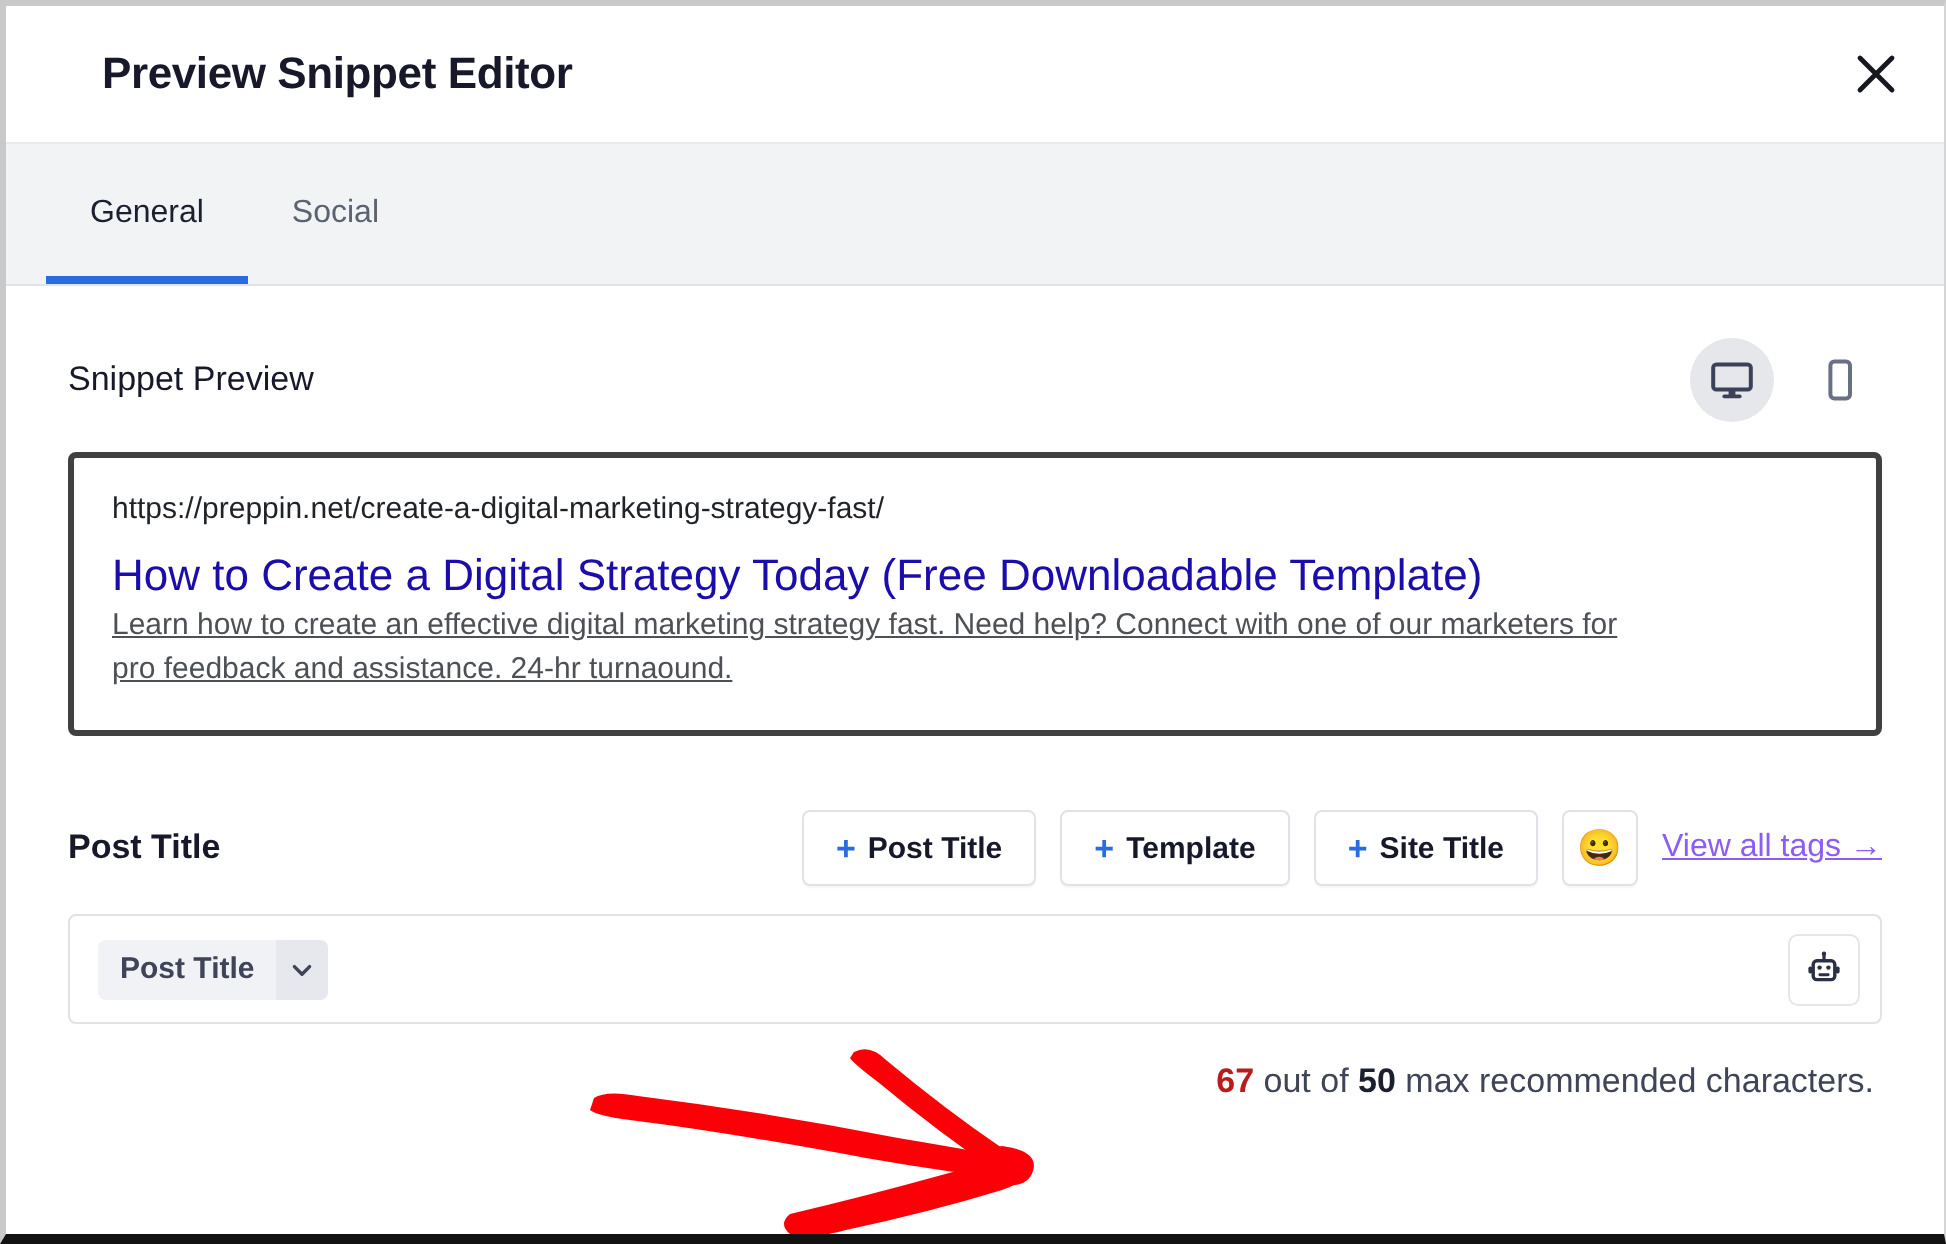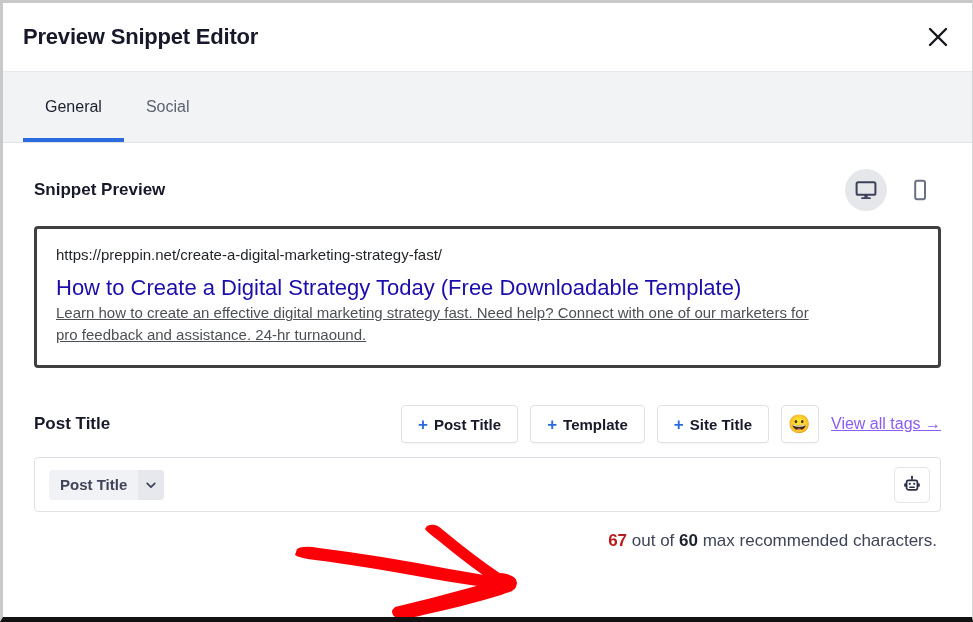--- a/index.html
+++ b/index.html
@@ -25,20 +25,21 @@
   }
 
   
   .modal-header {
     position: relative;
     height: 68px;
     background: #ffffff;
     border-bottom: 1px solid #e8eaed;
     display: flex;
     align-items: center;
+    padding-left: 28px;
   }
   .modal-title {
     margin-left: 20px;
     font-size: 22px;
     font-weight: bold;
     color: #17192b;
     letter-spacing: -0.2px;
   }
   .close-button {
     position: absolute;
@@ -99,21 +100,21 @@
   }
 
   .section-head {
     display: flex;
     align-items: center;
     justify-content: space-between;
     margin-bottom: 15px;
   }
   .section-title {
     font-size: 17px;
-    font-weight: bold;
+    font-weight: normal;
     color: #17192b;
   }
   .device-toggle {
     display: flex;
     align-items: center;
     gap: 12px;
   }
   .device-btn {
     width: 42px;
     height: 42px;
@@ -384,21 +385,21 @@
           <rect x="2.2" y="8.2" width="2" height="3.6" rx="0.9" fill="#2b3047"></rect>
           <rect x="15.8" y="8.2" width="2" height="3.6" rx="0.9" fill="#2b3047"></rect>
           <circle cx="7.8" cy="8.8" r="1.1" fill="#2b3047"></circle>
           <circle cx="12.2" cy="8.8" r="1.1" fill="#2b3047"></circle>
           <rect x="7.2" y="11.6" width="5.6" height="1.5" rx="0.7" fill="#2b3047"></rect>
         </svg>
       </button>
     </div>
 
     <div class="counter">
-      <span class="over">67</span><span> out of </span><span class="max">60</span><span> max recommended characters.</span>
+      <span class="over">67</span><span> out of </span><span class="max">50</span><span> max recommended characters.</span>
     </div>
 
   </div>
 
   <svg class="annotation" viewBox="0 0 973 622" aria-hidden="true">
     <g fill="#fb0007">
       <path d="M294 546 Q300 542 316 545 Q380 553 446 566 Q482 572 508 577 Q512 583 506 587 Q470 583 430 576 Q360 563 312 557 Q296 555 292 552 Z"></path>
       <path d="M424 523 Q432 519 440 527 Q470 552 498 571 Q508 576 510 580 Q505 588 497 584 Q466 563 436 538 Q424 529 422 526 Z"></path>
       <path d="M506 573 Q514 574 513 581 Q510 588 498 592 Q462 603 420 612 Q402 617 392 614 Q386 609 392 604 Q430 595 466 585 Q492 578 506 573 Z"></path>
       <path d="M498 570 Q514 572 514 580 Q513 590 500 590 Q488 587 489 578 Q490 571 498 570 Z"></path>

